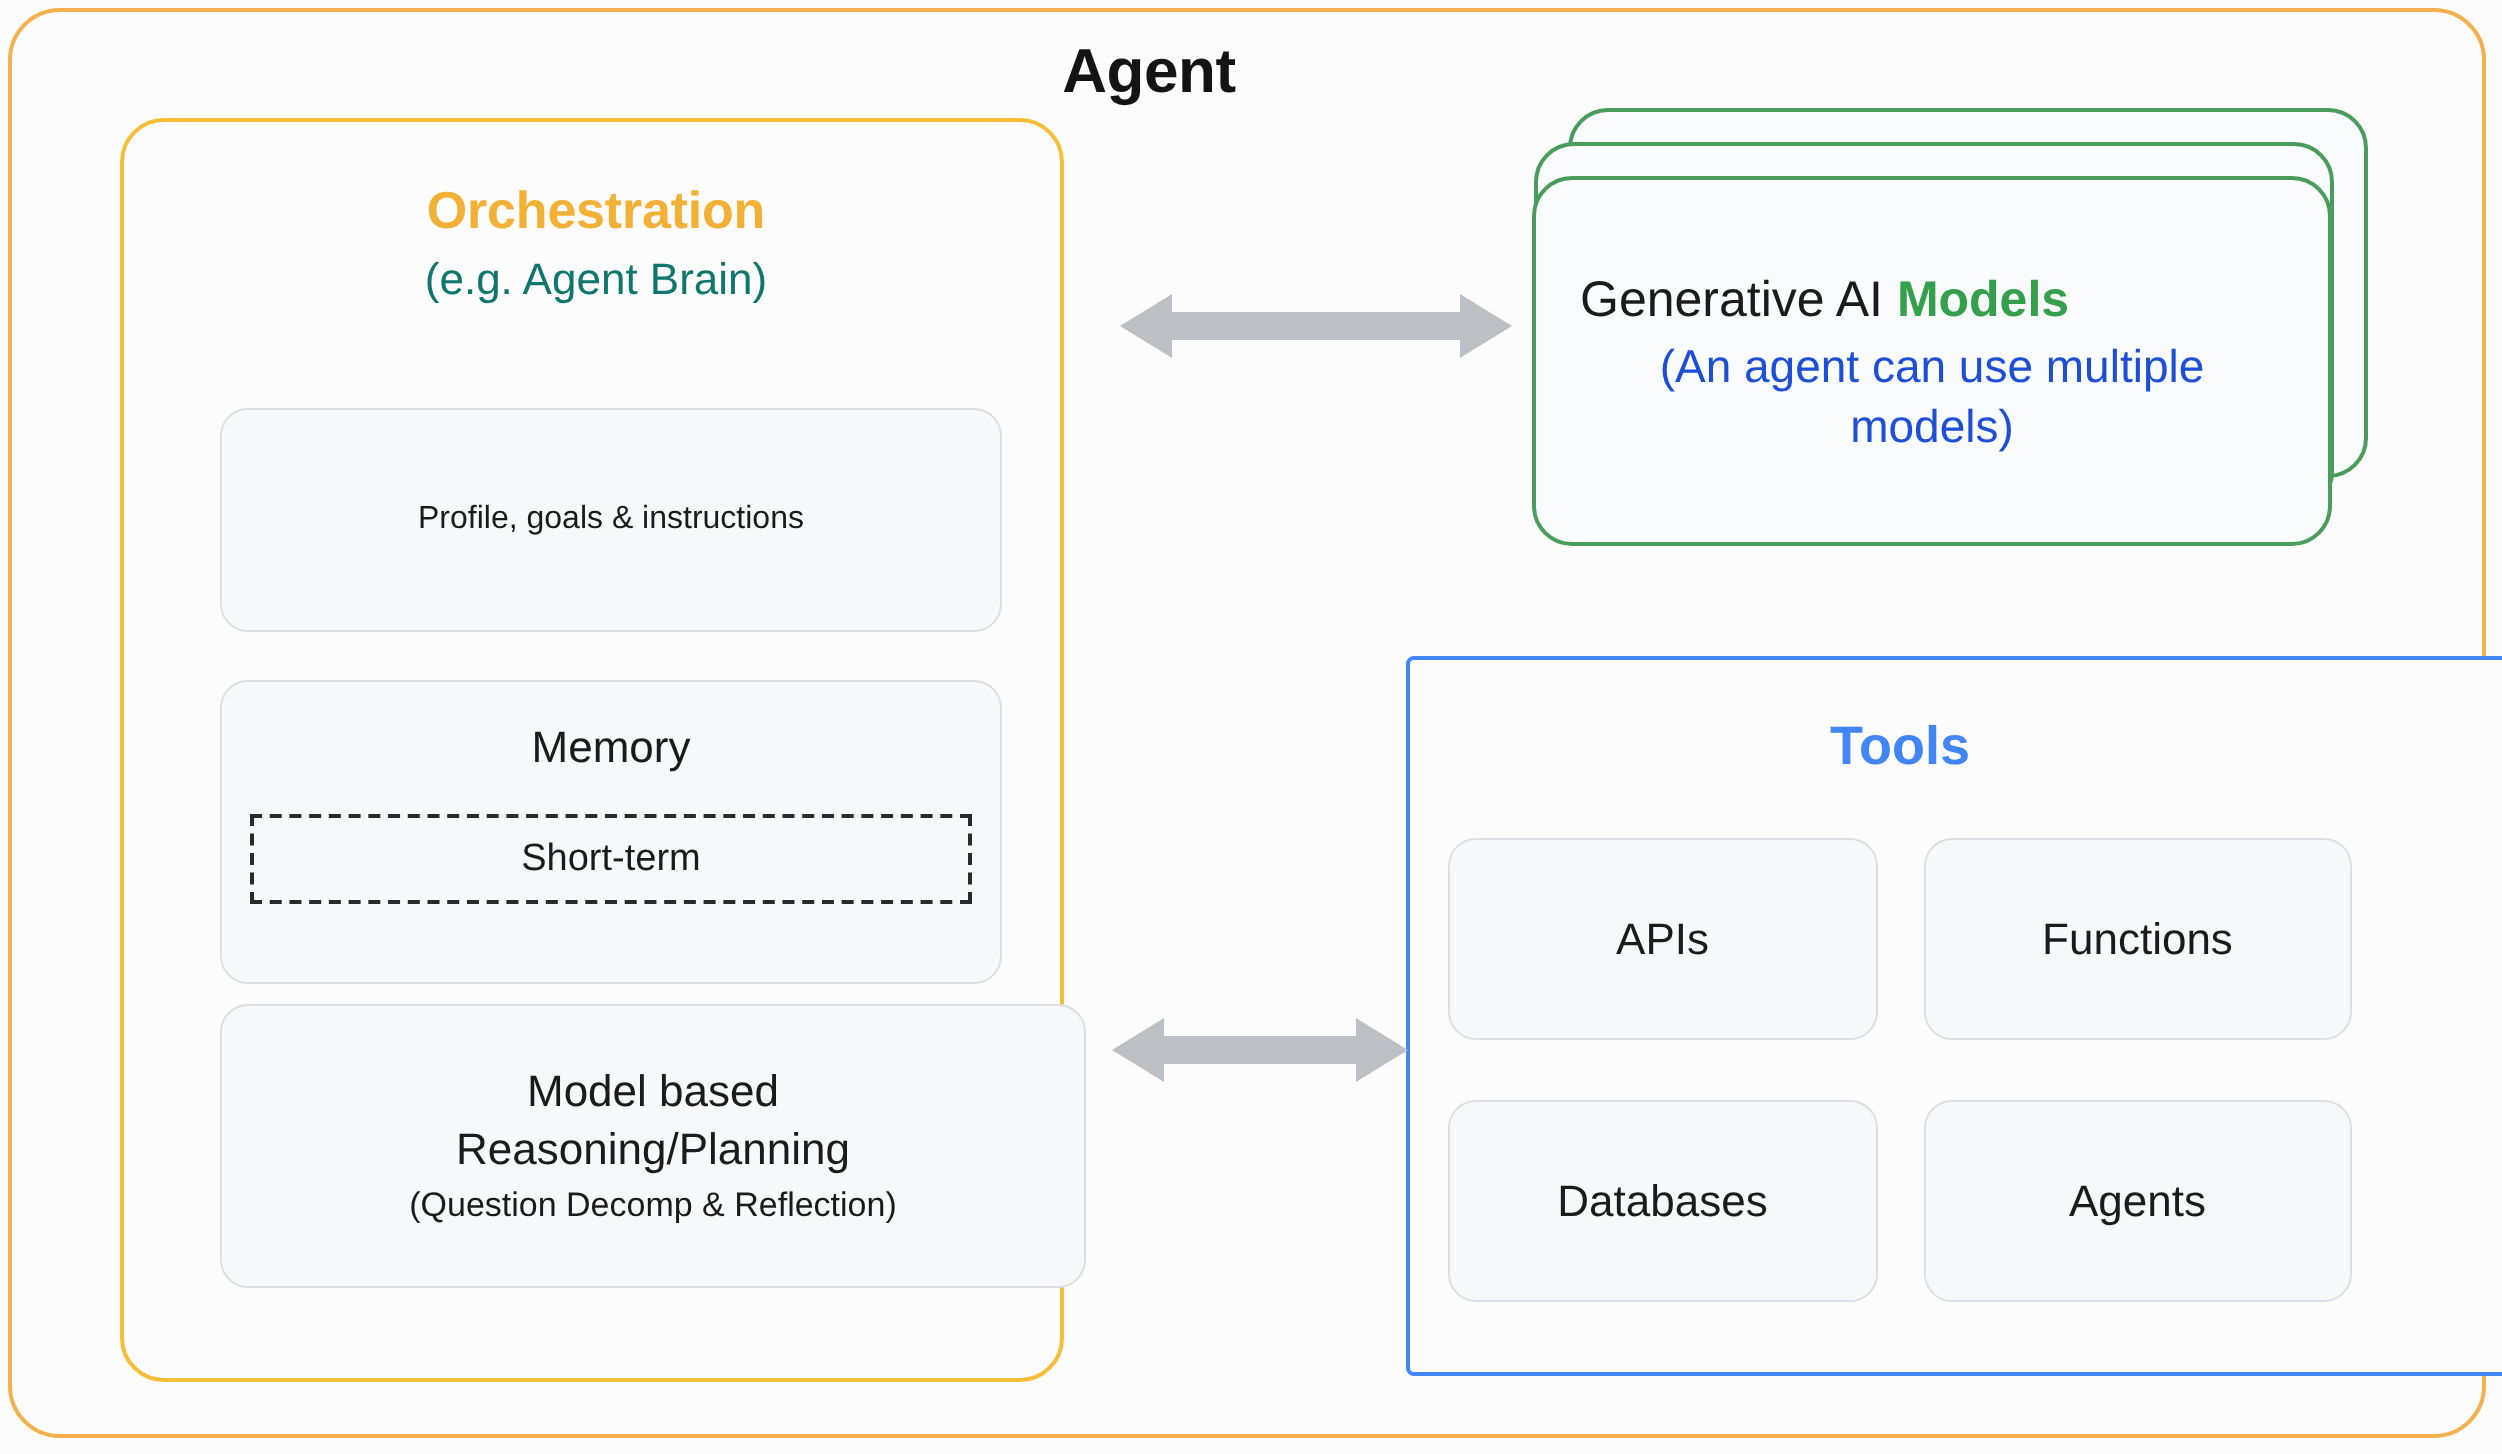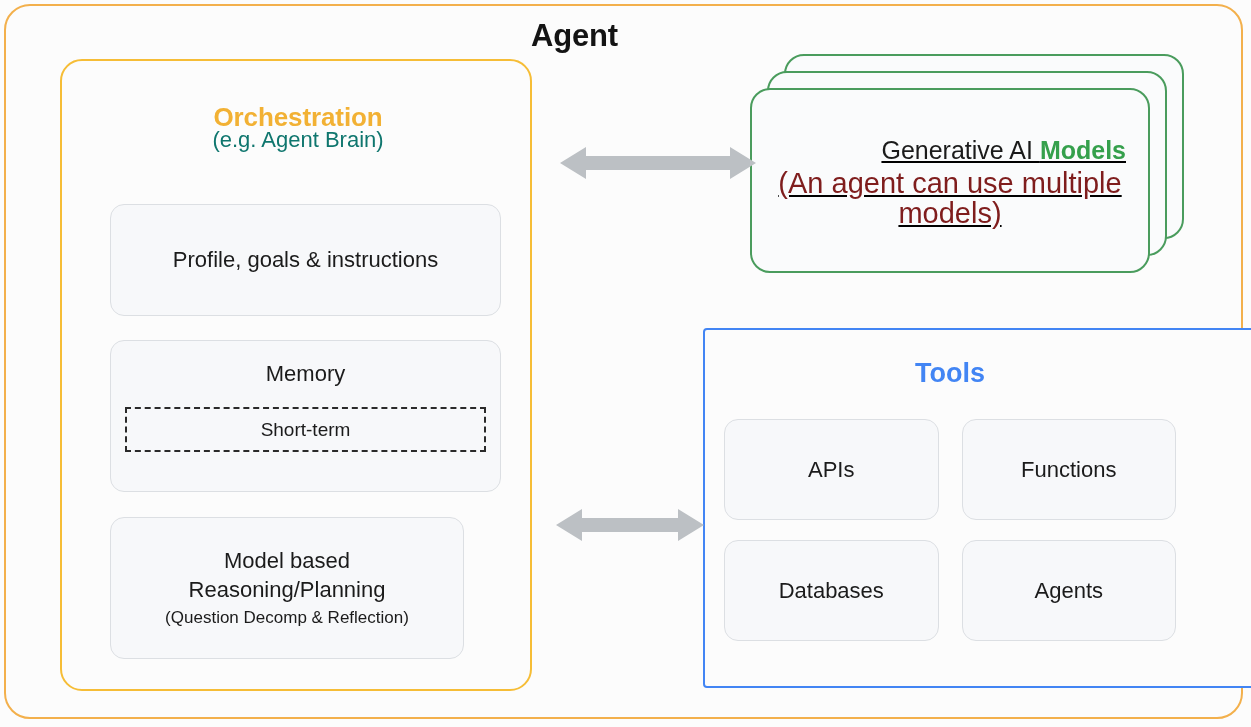--- a/index.html
+++ b/index.html
@@ -62,21 +62,20 @@
   .orch-heading {
     position: absolute;
     left: 0;
     top: 29px;
     width: 472px;
     text-align: center;
     font-size: 26px;
     font-weight: bold;
     color: #f2b134;
     letter-spacing: -0.1px;
-    margin-top: 12px;
   }
 
   .orch-subheading {
     position: absolute;
     left: 0;
     top: 66px;
     width: 472px;
     text-align: center;
     font-size: 22px;
     color: #0f766e;
@@ -95,21 +94,21 @@
     text-align: center;
     color: #1b1b1b;
   }
 
   .card-profile {
     position: absolute;
     left: 48px;
     top: 143px;
     width: 391px;
     height: 112px;
-    font-size: 22px;
+    font-size: 16px;
   }
 
   .card-memory {
     position: absolute;
     left: 48px;
     top: 279px;
     width: 391px;
     height: 152px;
     justify-content: flex-start;
     padding-top: 20px;
@@ -142,22 +141,22 @@
     align-items: center;
     justify-content: center;
     font-size: 19px;
     color: #1b1b1b;
     background: transparent;
   }
 
   .card-reasoning {
     position: absolute;
     left: 48px;
-    top: 456px;
-    width: 354px;
+    top: 441px;
+    width: 433px;
     height: 142px;
     padding: 0 10px;
   }
 
   .reasoning-line {
     font-size: 22px;
     line-height: 29px;
     color: #1b1b1b;
   }
 
@@ -182,43 +181,42 @@
     box-sizing: border-box;
     width: 400px;
     height: 185px;
     border: 2px solid #4a9c5d;
     border-radius: 20px;
     background: #fafbfc;
   }
   .stack-layer.back  { left: 34px; top: 0px;  }
   .stack-layer.mid   { left: 17px; top: 17px; }
   .stack-layer.front {
-    left: 0px; top: 34px;
+    left: 16px; top: 34px;
     display: flex;
     flex-direction: column;
-    align-items: flex-end;
+    align-items: flex-start;
     justify-content: center;
     text-align: center;
     padding: 0 22px;
-    text-decoration: underline;
   }
 
   .models-title {
     font-size: 25px;
     color: #1b1b1b;
     line-height: 32px;
   }
   .models-title .accent {
     color: #35a04c;
     font-weight: bold;
   }
   .models-sub {
-    font-size: 29px;
+    font-size: 23px;
     line-height: 30px;
-    color: #7f1d1d;
+    color: #1d4ed8;
     margin-top: 2px;
   }
 
   
   .tools-panel {
     position: absolute;
     left: 703px;
     top: 328px;
     width: 570px;
     height: 360px;
@@ -240,21 +238,21 @@
   }
 
   .tools-grid {
     position: absolute;
     left: 19px;
     top: 89px;
     width: 452px;
     display: grid;
     grid-template-columns: 1fr 1fr;
     grid-template-rows: 101px 101px;
-    gap: 20px 23px;
+    gap: 30px 23px;
   }
 
   .tool-card {
     font-size: 22px;
   }
 
   
   .arrow {
     position: absolute;
     height: 34px;

